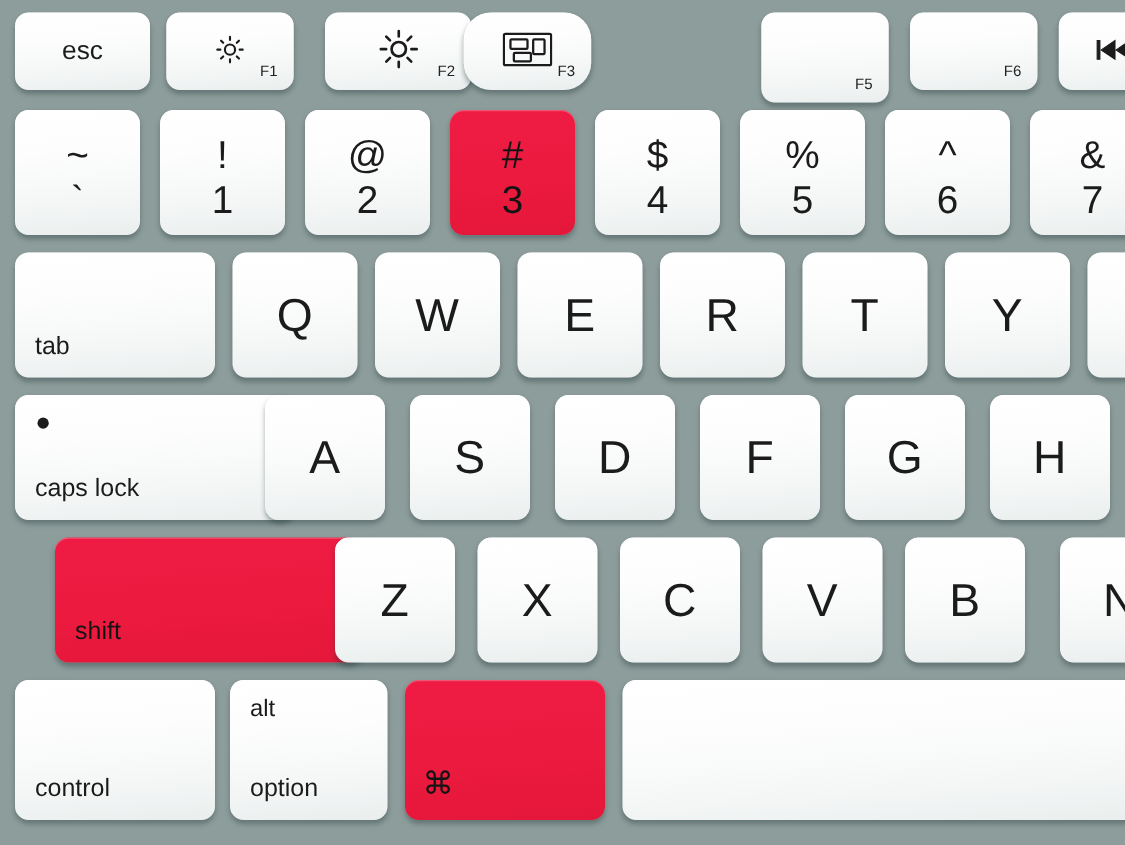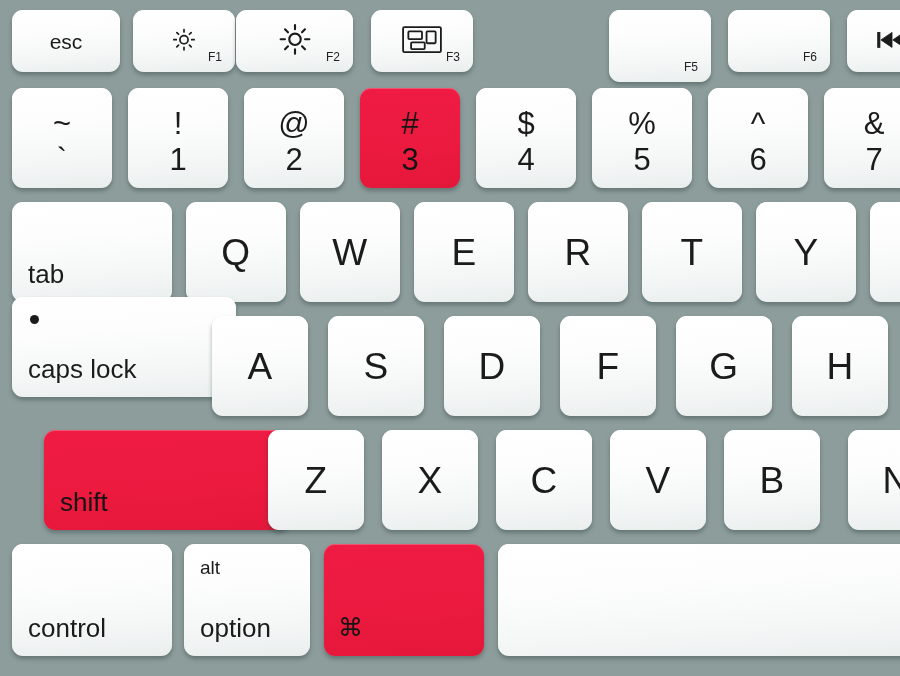--- a/index.html
+++ b/index.html
@@ -62,21 +62,21 @@
   .lbl.lower {
     left: 0; right: 0;
     top: 56px;
     text-align: center;
     font-size: 31px;
   }
   
   .lbl.bl {
     left: 16px;
     bottom: 15px;
-    font-size: 26px;
+    font-size: 20px;
   }
   
   .lbl.tl {
     left: 16px;
     top: 14px;
     font-size: 19px;
     text-align: right;
   }
   
   .lbl.br {
@@ -136,30 +136,30 @@
     </div>
     <div class="key" style="left: 133px; top: 10px; width: 102px; height: 62px;">
       <span class="fn-icon">
         <svg width="26" height="26" viewBox="0 0 32 32" fill="none" stroke="#1b1b1b" stroke-width="2.1" stroke-linecap="round">
       <circle cx="16" cy="16" r="5" fill="none"></circle>
       <path d="M16 3.5v3M16 25.5v3M3.5 16h3M25.5 16h3M7.2 7.2l2.1 2.1M22.7 22.7l2.1 2.1M24.8 7.2l-2.1 2.1M9.3 22.7l-2.1 2.1"></path>
     </svg>
       </span>
       <span class="lbl br">F1</span>
     </div>
-    <div class="key" style="left: 236px; top: 10px; width: 117px; height: 62px;">
+    <div class="key" style="left: 260px; top: 10px; width: 117px; height: 62px;">
       <span class="fn-icon">
         <svg width="34" height="34" viewBox="0 0 32 32" fill="none" stroke="#1b1b1b" stroke-width="2" stroke-linecap="round">
       <circle cx="16" cy="16" r="5.4" fill="none"></circle>
       <path d="M16 2.5v4M16 25.5v4M2.5 16h4M25.5 16h4M6.6 6.6l2.8 2.8M22.6 22.6l2.8 2.8M25.4 6.6l-2.8 2.8M9.4 22.6l-2.8 2.8"></path>
     </svg>
       </span>
       <span class="lbl br">F2</span>
     </div>
-    <div class="key" style="left: 371px; top: 10px; width: 102px; height: 62px;">
+    <div class="key" style="left: 371px; top: 10px; width: 102px; height: 62px; border-radius: 22px;">
       <span class="fn-icon">
         <svg width="40" height="28" viewBox="0 0 44 30" fill="none" stroke="#1b1b1b" stroke-width="2">
       <rect x="1.2" y="1.2" width="41.6" height="27.6" rx="1.5"></rect>
       <rect x="7" y="6" width="15" height="8.5" rx="1"></rect>
       <rect x="10" y="18" width="15" height="7.5" rx="1"></rect>
       <rect x="27" y="6" width="10" height="13" rx="1"></rect>
     </svg>
       </span>
       <span class="lbl br">F3</span>
     </div>
@@ -228,21 +228,21 @@
     </div>
     <div class="key" style="left: 642px; top: 202px; width: 100px; height: 100px;">
       <span class="lbl center">T</span>
     </div>
     <div class="key" style="left: 756px; top: 202px; width: 100px; height: 100px;">
       <span class="lbl center">Y</span>
     </div>
     <div class="key" style="left: 870px; top: 202px; width: 100px; height: 100px;">
       <span class="lbl center">U</span>
     </div>
-    <div class="key" style="left: 12px; top: 297px; width: 224px; height: 100px;">
+    <div class="key" style="left: 12px; top: 316px; width: 224px; height: 100px;">
       <span class="caps-dot"></span>
       <span class="lbl bl">caps lock</span>
     </div>
     <div class="key" style="left: 212px; top: 316px; width: 96px; height: 100px;">
       <span class="lbl center">A</span>
     </div>
     <div class="key" style="left: 328px; top: 316px; width: 96px; height: 100px;">
       <span class="lbl center">S</span>
     </div>
     <div class="key" style="left: 444px; top: 316px; width: 96px; height: 100px;">

